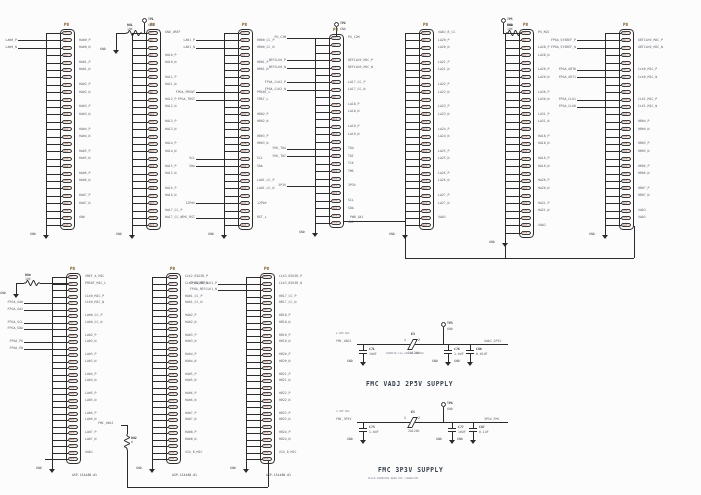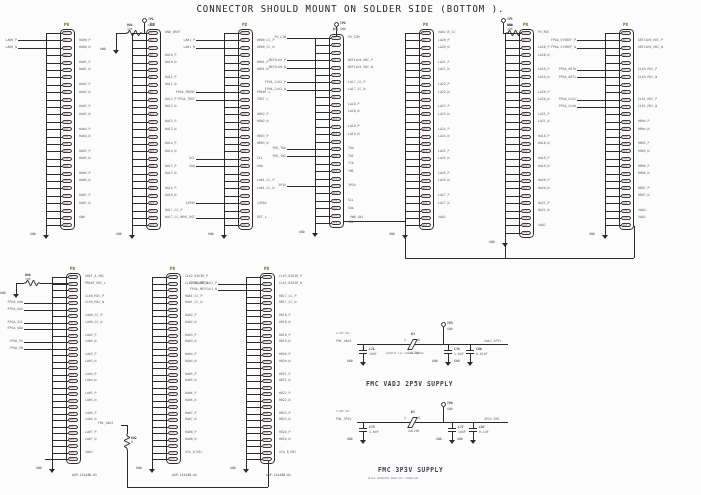--- a/index.html
+++ b/index.html
@@ -32,21 +32,20 @@
         transform:scale(0.62);transform-origin:0 0;font-weight:bold;
         font-family:"DejaVu Sans Mono","Liberation Mono",monospace;}
   .note{position:absolute;font-size:5.6px;color:#707a86;white-space:nowrap;
         transform:scale(0.45);transform-origin:0 0;}
   svg{position:absolute;overflow:visible;}
 </style>
 </head>
 <body>
 
 <div id="canvas">
-  <div class="title">CONNECTOR SHOULD MOUNT ON SOLDER SIDE (BOTTOM ).</div>
 <div class="wire" style="left: 116px; top: 33px; width: 10px; height: 1px;"></div>
     <div class="wire" style="left: 116px; top: 33px; width: 1px; height: 13px;"></div>
     <div class="wire" style="left: 142px; top: 33px; width: 6px; height: 1px;"></div>
     <div class="wire" style="left: 144px; top: 23px; width: 1px; height: 10px;"></div>
     <div class="wire" style="left: 336px; top: 27px; width: 1px; height: 11px;"></div>
     <div class="wire" style="left: 503px; top: 23px; width: 1px; height: 10px;"></div>
     <div class="wire" style="left: 503px; top: 33px; width: 3px; height: 1px;"></div>
     <div class="wire" style="left: 344px; top: 221px; width: 61px; height: 1px;"></div>
     <div class="wire" style="left: 405px; top: 221px; width: 1px; height: 37px;"></div>
     <div class="wire" style="left: 405px; top: 258px; width: 229px; height: 1px;"></div>

